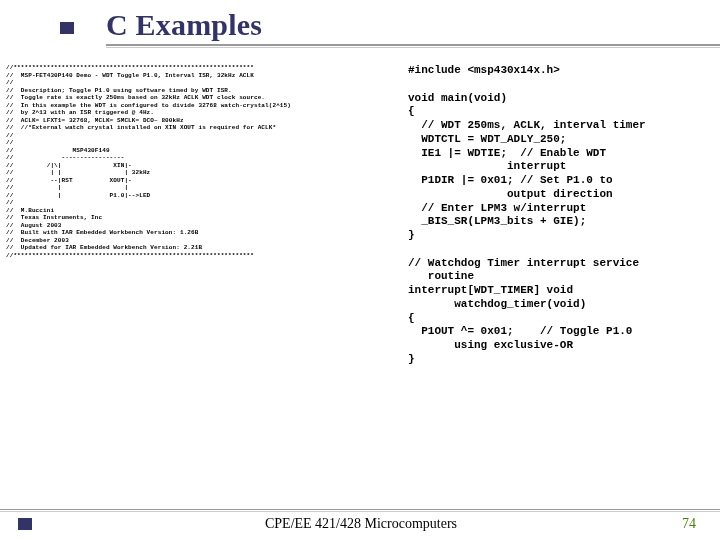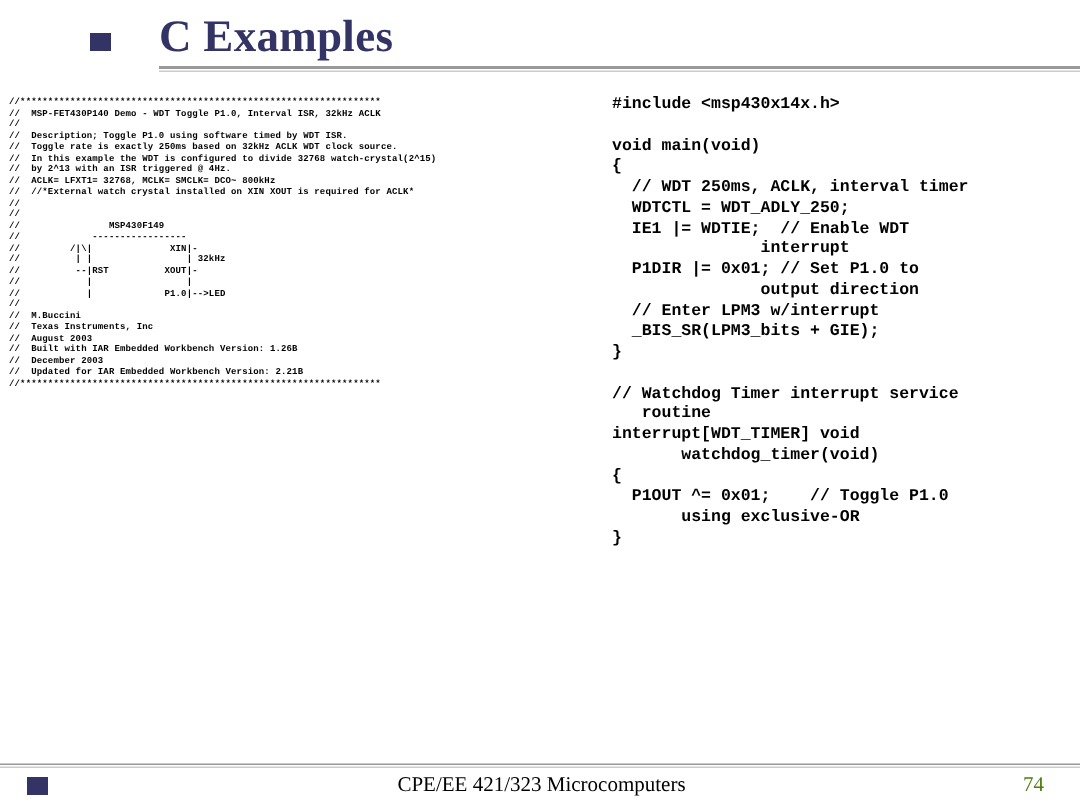--- a/index.html
+++ b/index.html
@@ -81,18 +81,18 @@
   P1OUT ^= 0x01;    // Toggle P1.0
        using exclusive-OR
 }</div>
   </div>
 
   <div class="footer">
     <div class="foot-line1"></div>
     <div class="foot-line2"></div>
     <div class="foot-row">
       <div class="foot-box"></div>
-      <div class="foot-text">CPE/EE 421/323 Microcomputers</div>
+      <div class="foot-text">CPE/EE 421/428 Microcomputers</div>
       <div class="foot-num">74</div>
     </div>
   </div>
 
 </div>
 
 </body></html>

